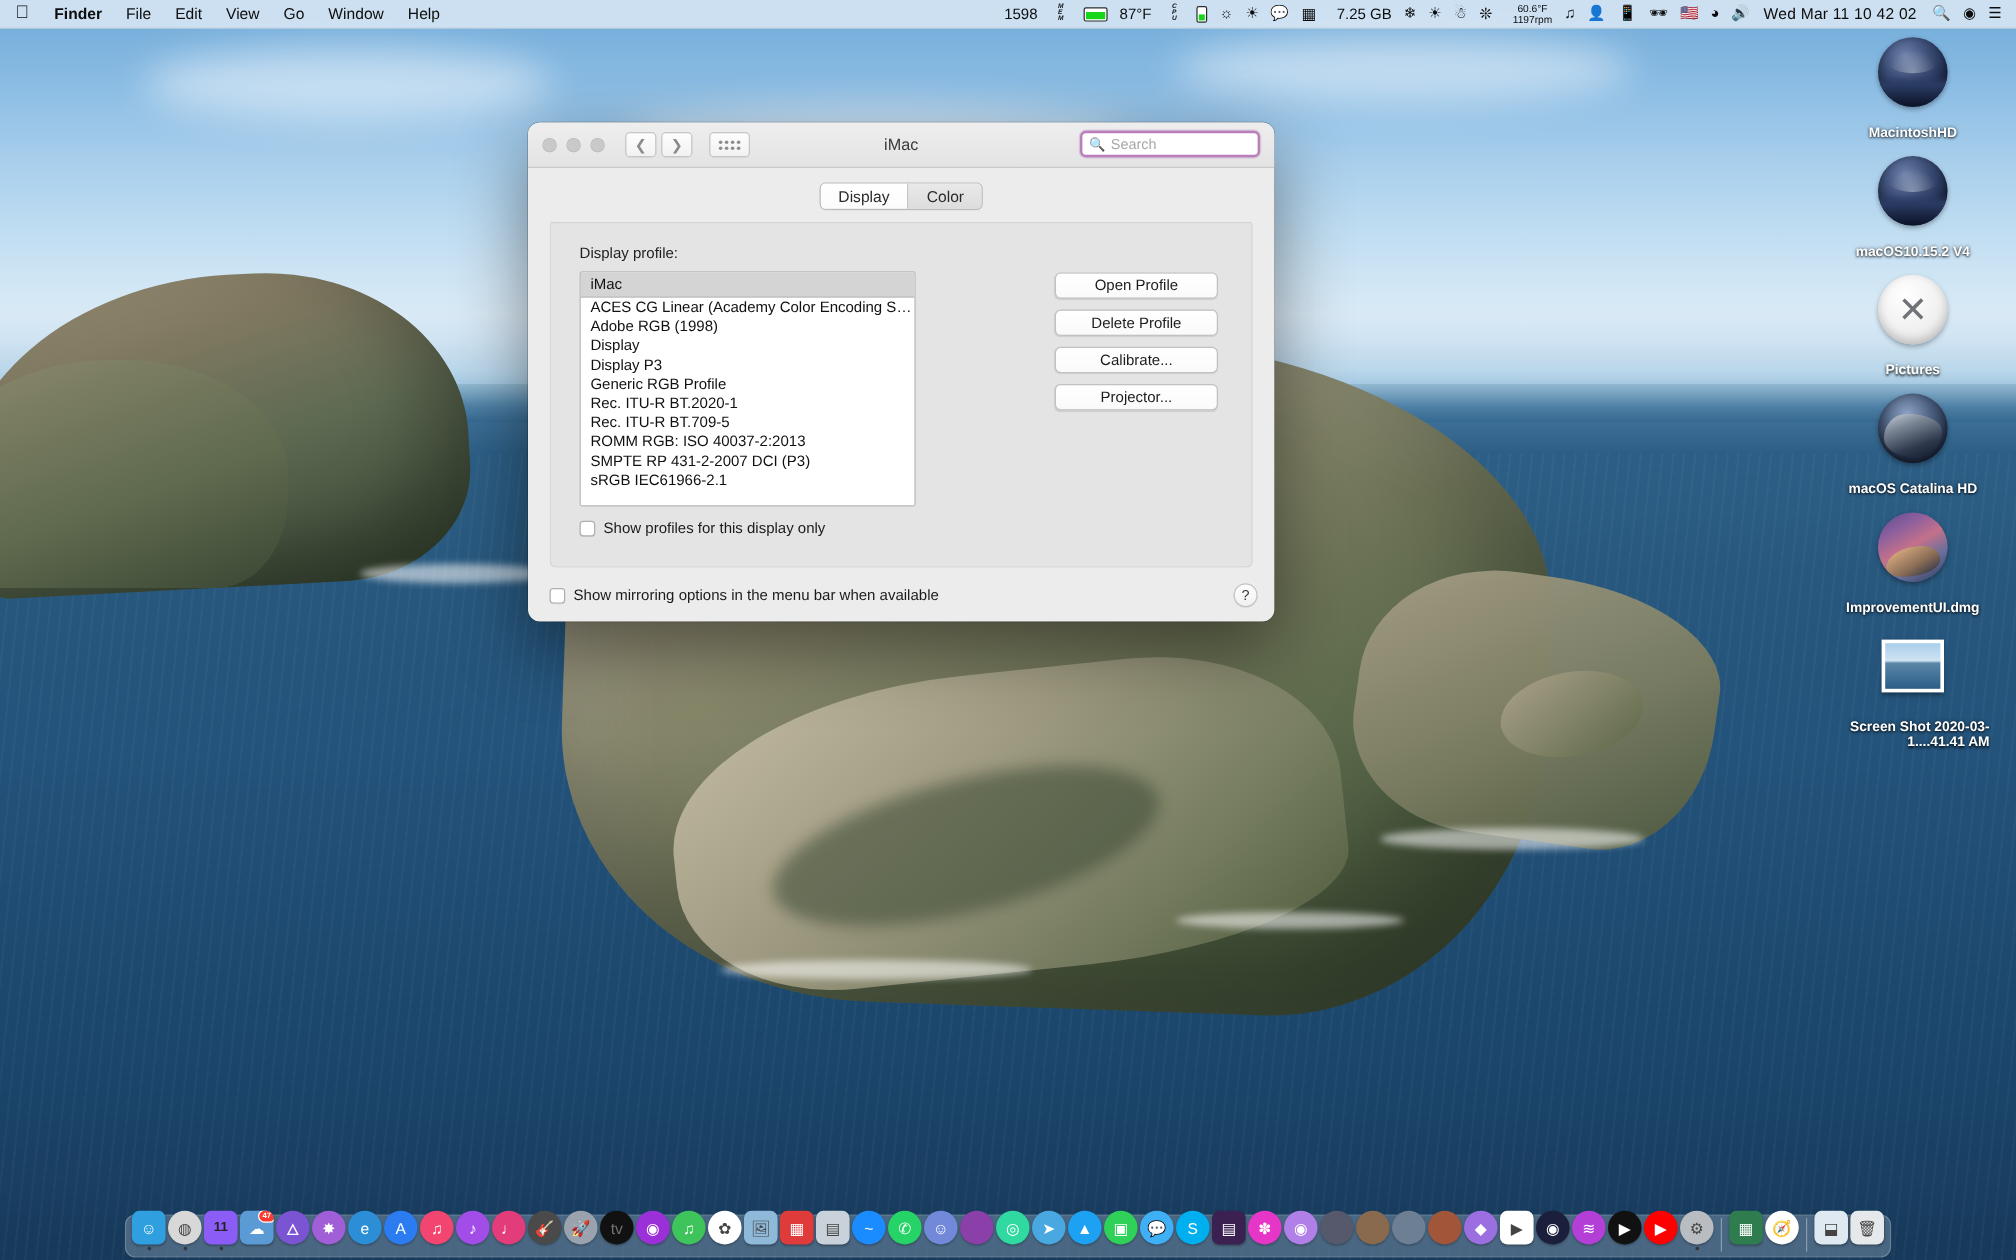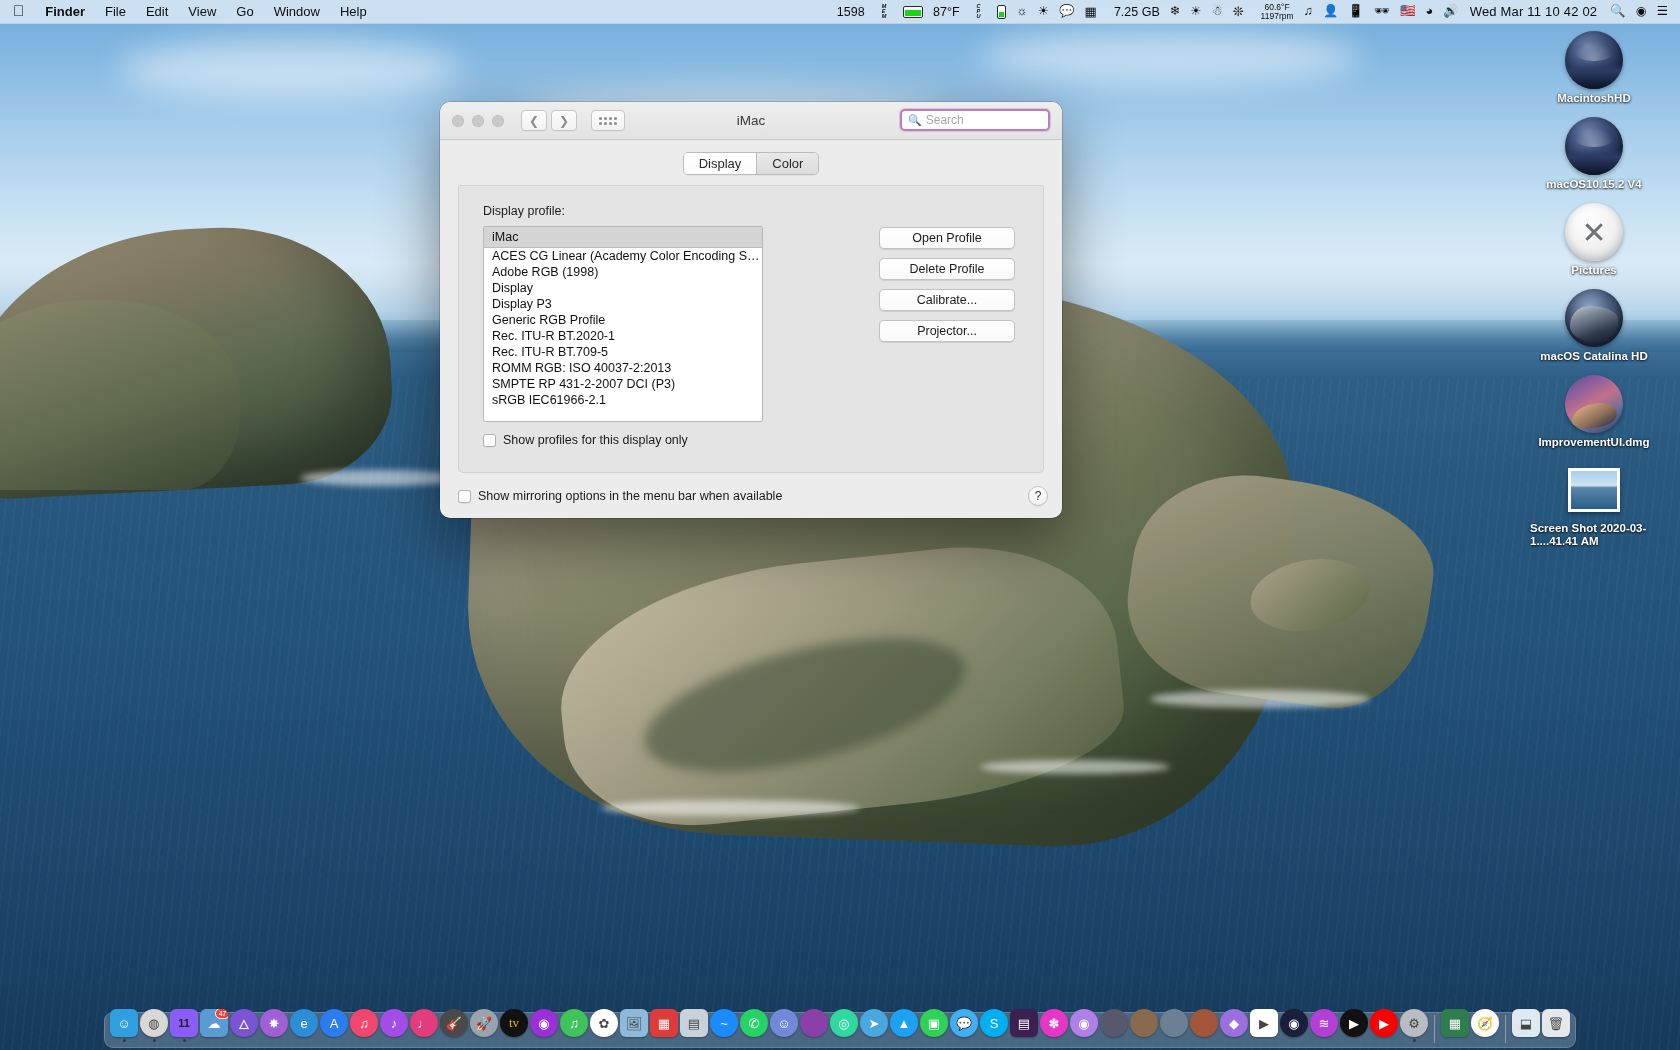--- a/index.html
+++ b/index.html
@@ -143,21 +143,21 @@
     position: absolute; top: 30px; right: 20px; width: 132px;
     display: flex; flex-direction: column; align-items: center; gap: 11px;
     z-index: 5;
   }
   .desk-icon { width: 132px; display: flex; flex-direction: column; align-items: center; }
   .desk-icon .glyph {
     width: 60px; height: 60px; display: flex; align-items: center; justify-content: center;
     position: relative;
   }
   .desk-icon .label {
-    margin-top: 2px; color: #fff; font-size: 11.5px; text-align: left;
+    margin-top: 15px; color: #fff; font-size: 11.5px; text-align: right;
     line-height: 13px; text-shadow: 0 1px 2px rgba(0,0,0,.75), 0 0 3px rgba(0,0,0,.5);
     font-weight: 600; max-width: 128px; word-wrap: break-word;
   }
   .disk {
     width: 58px; height: 58px; border-radius: 50%;
     background:
       radial-gradient(circle at 38% 26%, #6a7fa8 0%, #3d4f78 35%, #1e2a4d 70%, #141c36 100%);
     box-shadow: inset 0 -4px 10px rgba(0,0,0,.5), 0 2px 4px rgba(0,0,0,.35);
     overflow:hidden; position:relative;
   }
@@ -621,21 +621,21 @@
     </div>
     <div class="dkitem">
       <div class="dkicon" style="background: rgb(74, 74, 74); color: rgb(255, 255, 255);">🎸</div>
       <div class="dkdot off"></div>
     </div>
     <div class="dkitem">
       <div class="dkicon" style="background: rgb(154, 163, 173); color: rgb(68, 68, 68);">🚀</div>
       <div class="dkdot off"></div>
     </div>
     <div class="dkitem">
-      <div class="dkicon" style="background: rgb(17, 17, 17); color: #eab308; font-family: Liberation Serif, serif;">tv</div>
+      <div class="dkicon" style="background: rgb(17, 17, 17); color: #737373;">tv</div>
       <div class="dkdot off"></div>
     </div>
     <div class="dkitem">
       <div class="dkicon" style="background: rgb(155, 48, 217); color: rgb(255, 255, 255);">◉</div>
       <div class="dkdot off"></div>
     </div>
     <div class="dkitem">
       <div class="dkicon" style="background: rgb(63, 196, 92); color: rgb(255, 255, 255);">♫</div>
       <div class="dkdot off"></div>
     </div>

